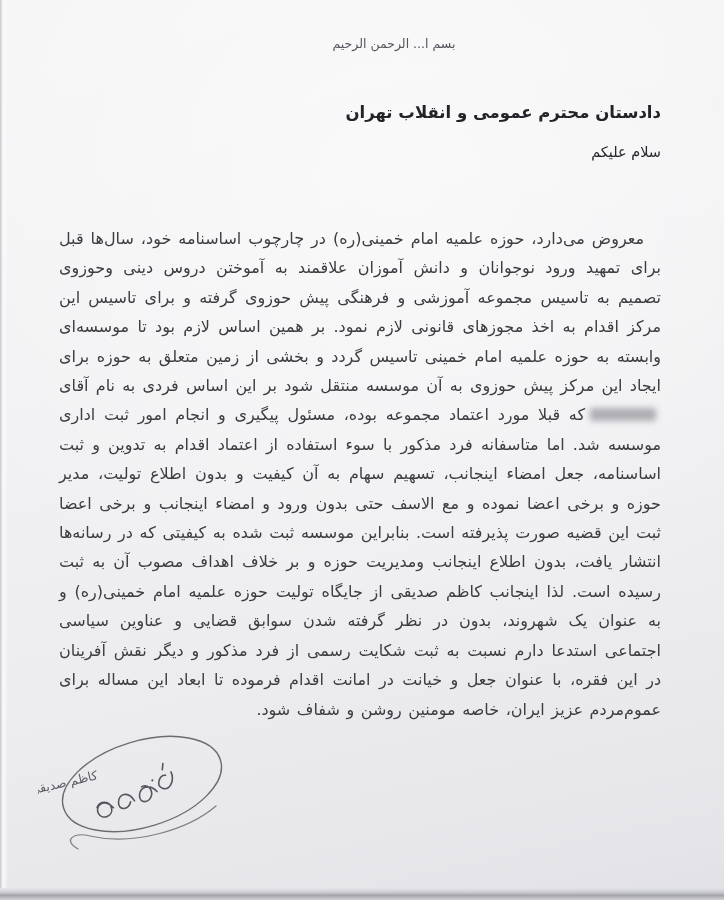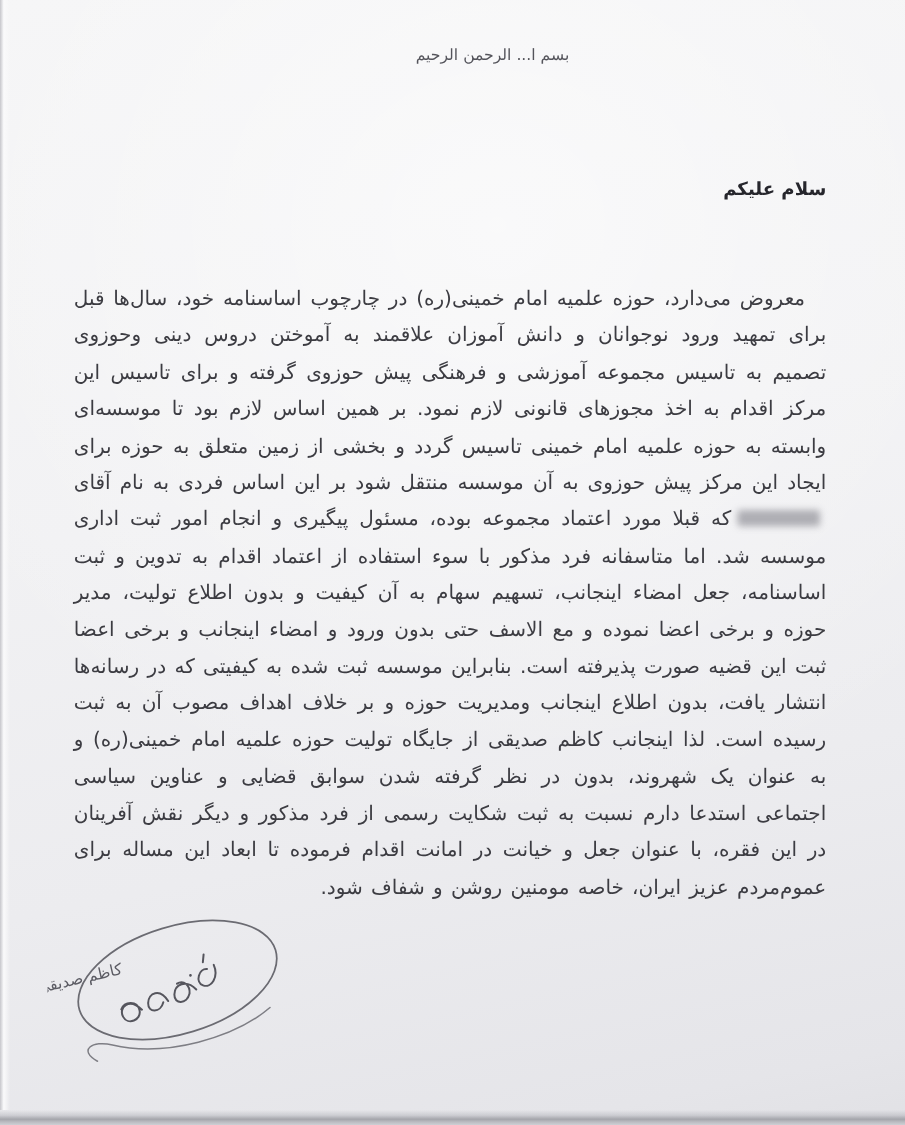--- a/index.html
+++ b/index.html
@@ -61,21 +61,21 @@
     font-size: 16.5px;
     font-weight: bold;
     color: #222228;
   }
   .greeting {
     position: absolute;
     top: 144px;
     right: 63px;
     direction: rtl;
     font-size: 14.5px;
-    font-weight: bold;
+    font-weight: normal;
     color: #26262c;
   }
   .letter-body {
     position: absolute;
     top: 224px;
     right: 63px;
     left: 59px;
     margin: 0;
     direction: rtl;
     text-align: justify;
@@ -112,20 +112,21 @@
 </style>
 </head>
 <body>
 
 <div class="photo">
   <div class="paper">
     <div class="edge-left"></div>
 
     <div class="bismillah">بسم ا... الرحمن الرحیم</div>
 
+    <div class="recipient-title">دادستان محترم عمومی و انقلاب تهران</div>
 
     <div class="greeting">سلام علیکم</div>
 
     <p class="letter-body"><span>معروض می‌دارد، حوزه علمیه امام خمینی(ره) در چارچوب اساسنامه خود، سال‌ها قبل برای تمهید ورود نوجوانان و دانش آموزان علاقمند به آموختن دروس دینی وحوزوی تصمیم به تاسیس مجموعه آموزشی و فرهنگی پیش حوزوی گرفته و برای تاسیس این مرکز اقدام به اخذ مجوزهای قانونی لازم نمود. بر همین اساس لازم بود تا موسسه‌ای وابسته به حوزه علمیه امام خمینی تاسیس گردد و بخشی از زمین متعلق به حوزه برای ایجاد این مرکز پیش حوزوی به آن موسسه منتقل شود بر این اساس فردی به نام آقای</span><span class="redacted"></span><span>که قبلا مورد اعتماد مجموعه بوده، مسئول پیگیری و انجام امور ثبت اداری موسسه شد. اما متاسفانه فرد مذکور با سوء استفاده از اعتماد اقدام به تدوین و ثبت اساسنامه، جعل امضاء اینجانب، تسهیم سهام به آن کیفیت و بدون اطلاع تولیت، مدیر حوزه و برخی اعضا نموده و مع الاسف حتی بدون ورود و امضاء اینجانب و برخی اعضا ثبت این قضیه صورت پذیرفته است. بنابراین موسسه ثبت شده به کیفیتی که در رسانه‌ها انتشار یافت، بدون اطلاع اینجانب ومدیریت حوزه و بر خلاف اهداف مصوب آن به ثبت رسیده است. لذا اینجانب کاظم صدیقی از جایگاه تولیت حوزه علمیه امام خمینی(ره) و به عنوان یک شهروند، بدون در نظر گرفته شدن سوابق قضایی و عناوین سیاسی اجتماعی استدعا دارم نسبت به ثبت شکایت رسمی از فرد مذکور و دیگر نقش آفرینان در این فقره، با عنوان جعل و خیانت در امانت اقدام فرموده تا ابعاد این مساله برای عموم‌مردم عزیز ایران، خاصه مومنین روشن و شفاف شود.</span></p>
 
     <div class="signature-stamp">
       <svg width="215" height="130" viewBox="0 0 215 130" xmlns="http://www.w3.org/2000/svg">
 
         <g>
           <ellipse cx="104" cy="56" rx="82" ry="43" transform="rotate(-17 104 56)" fill="none" stroke="#6b6b72" stroke-width="1.4"></ellipse>

